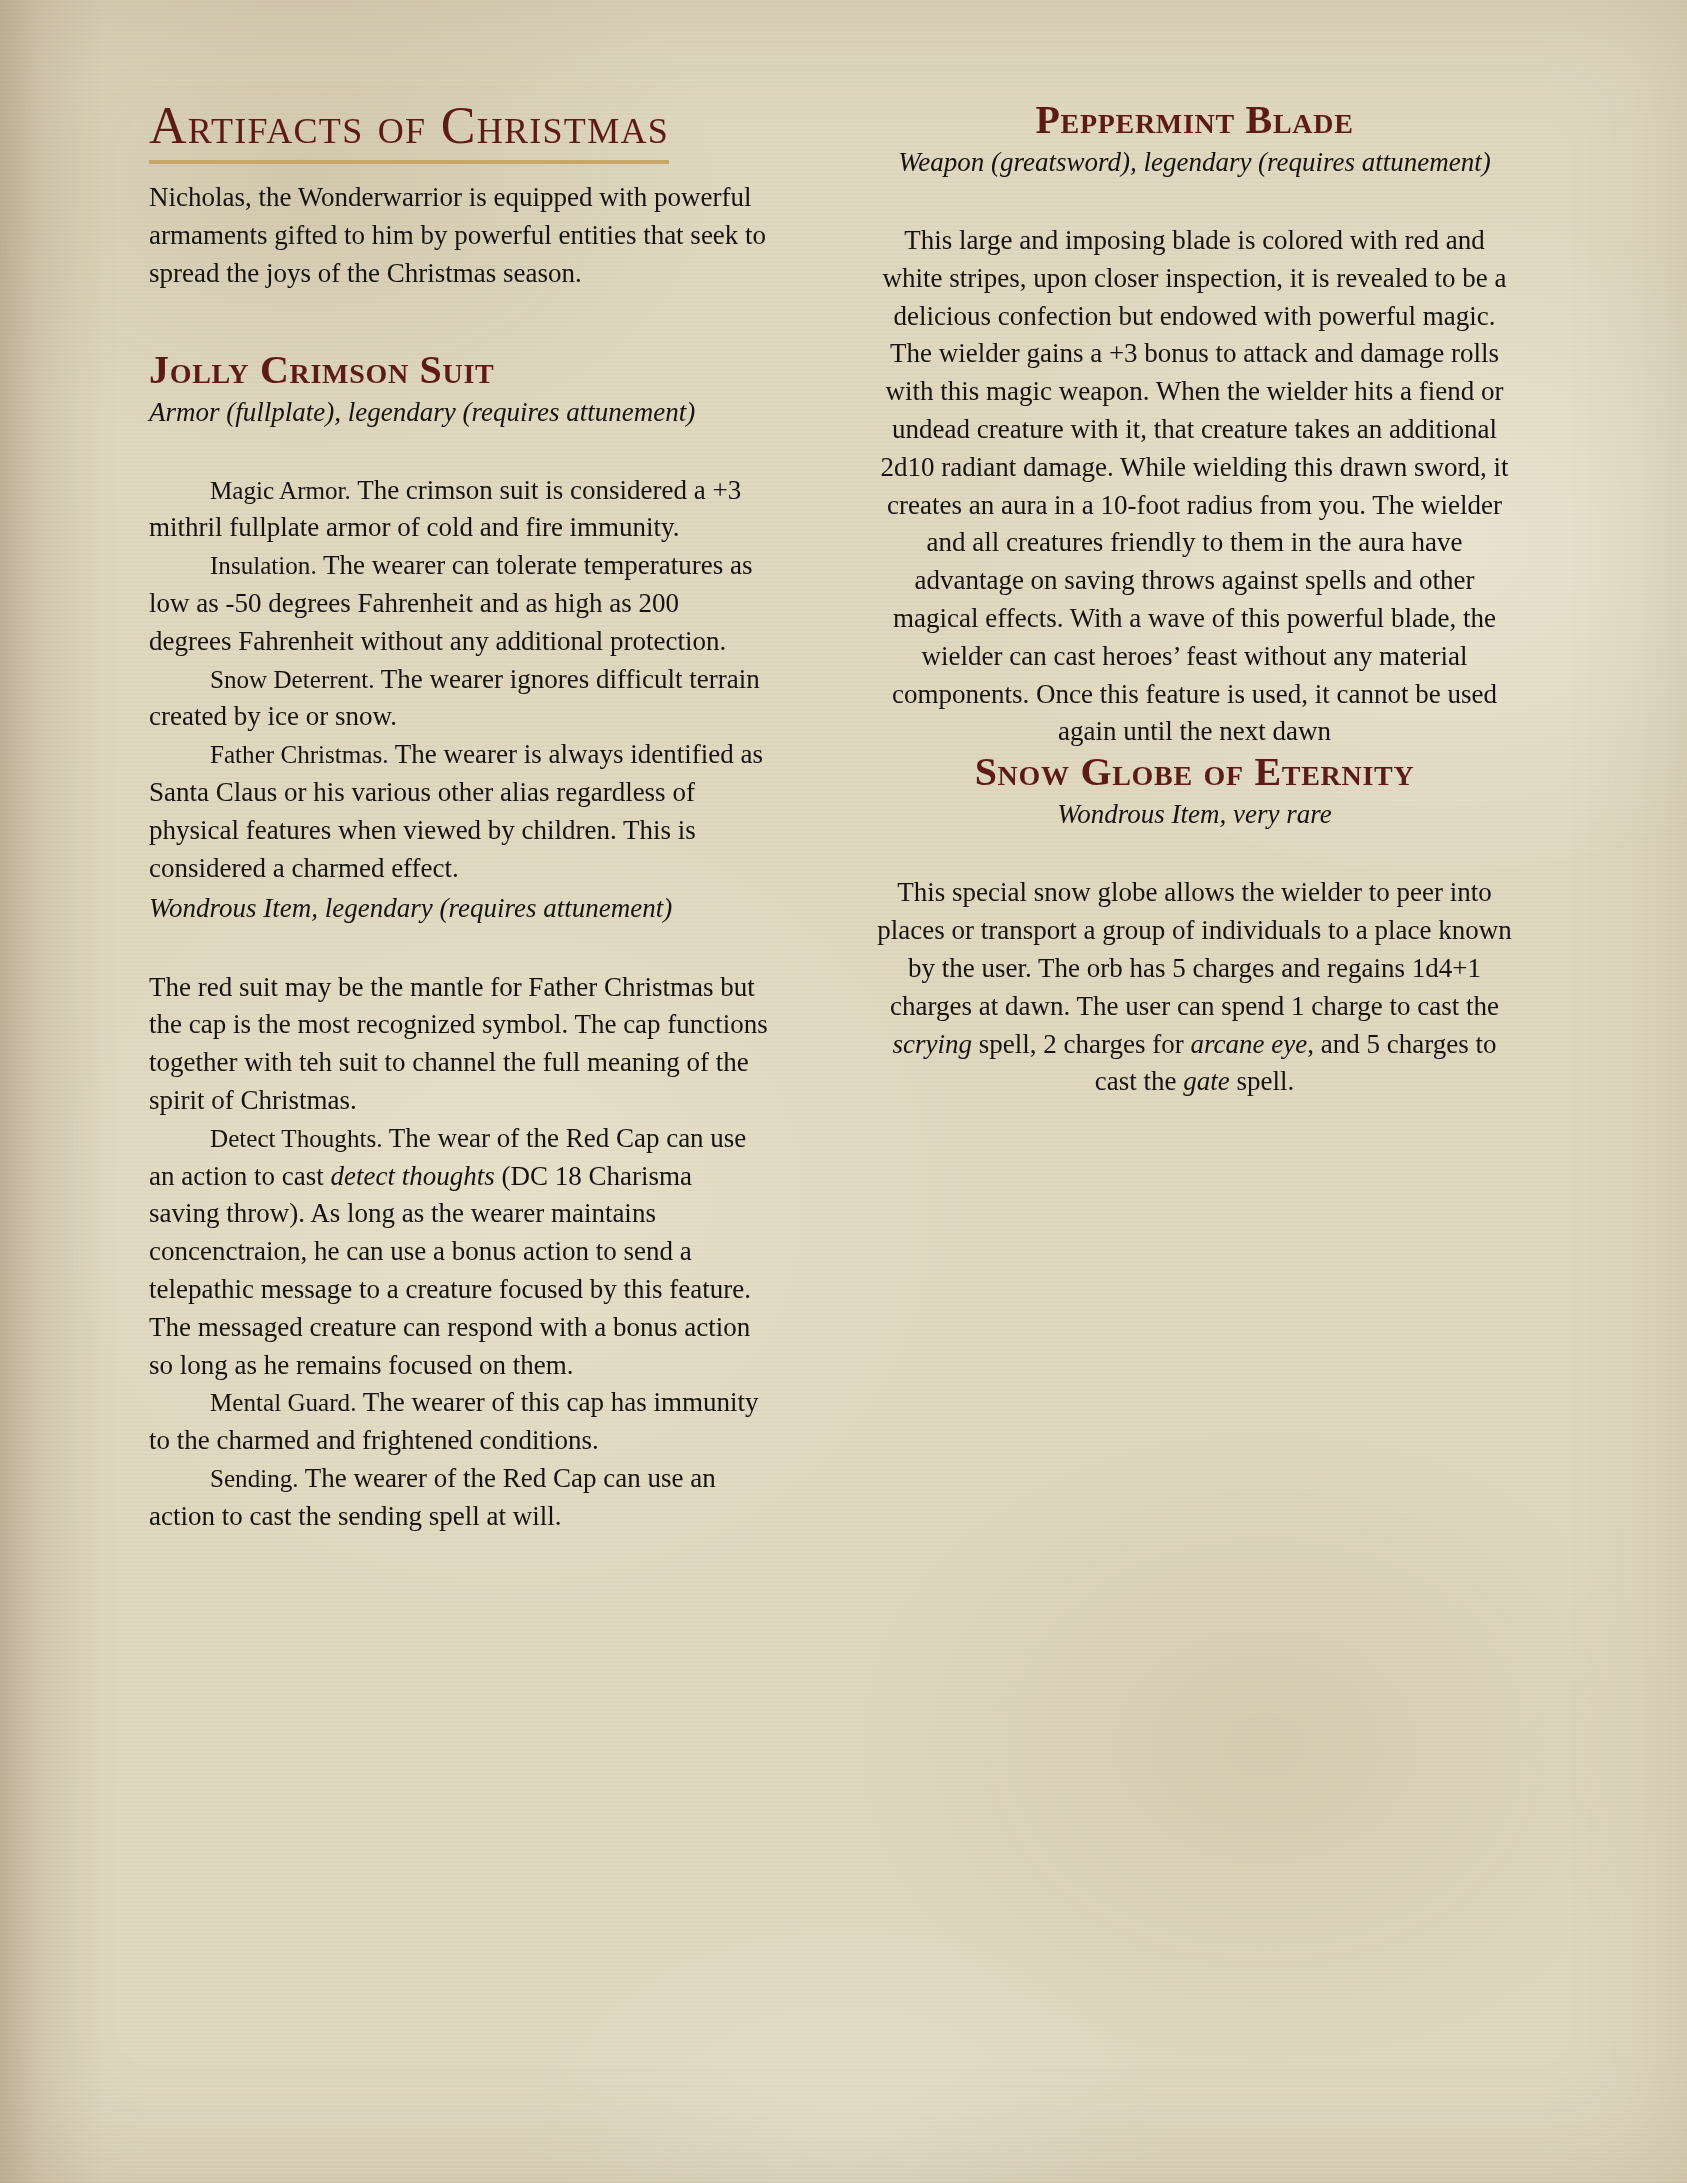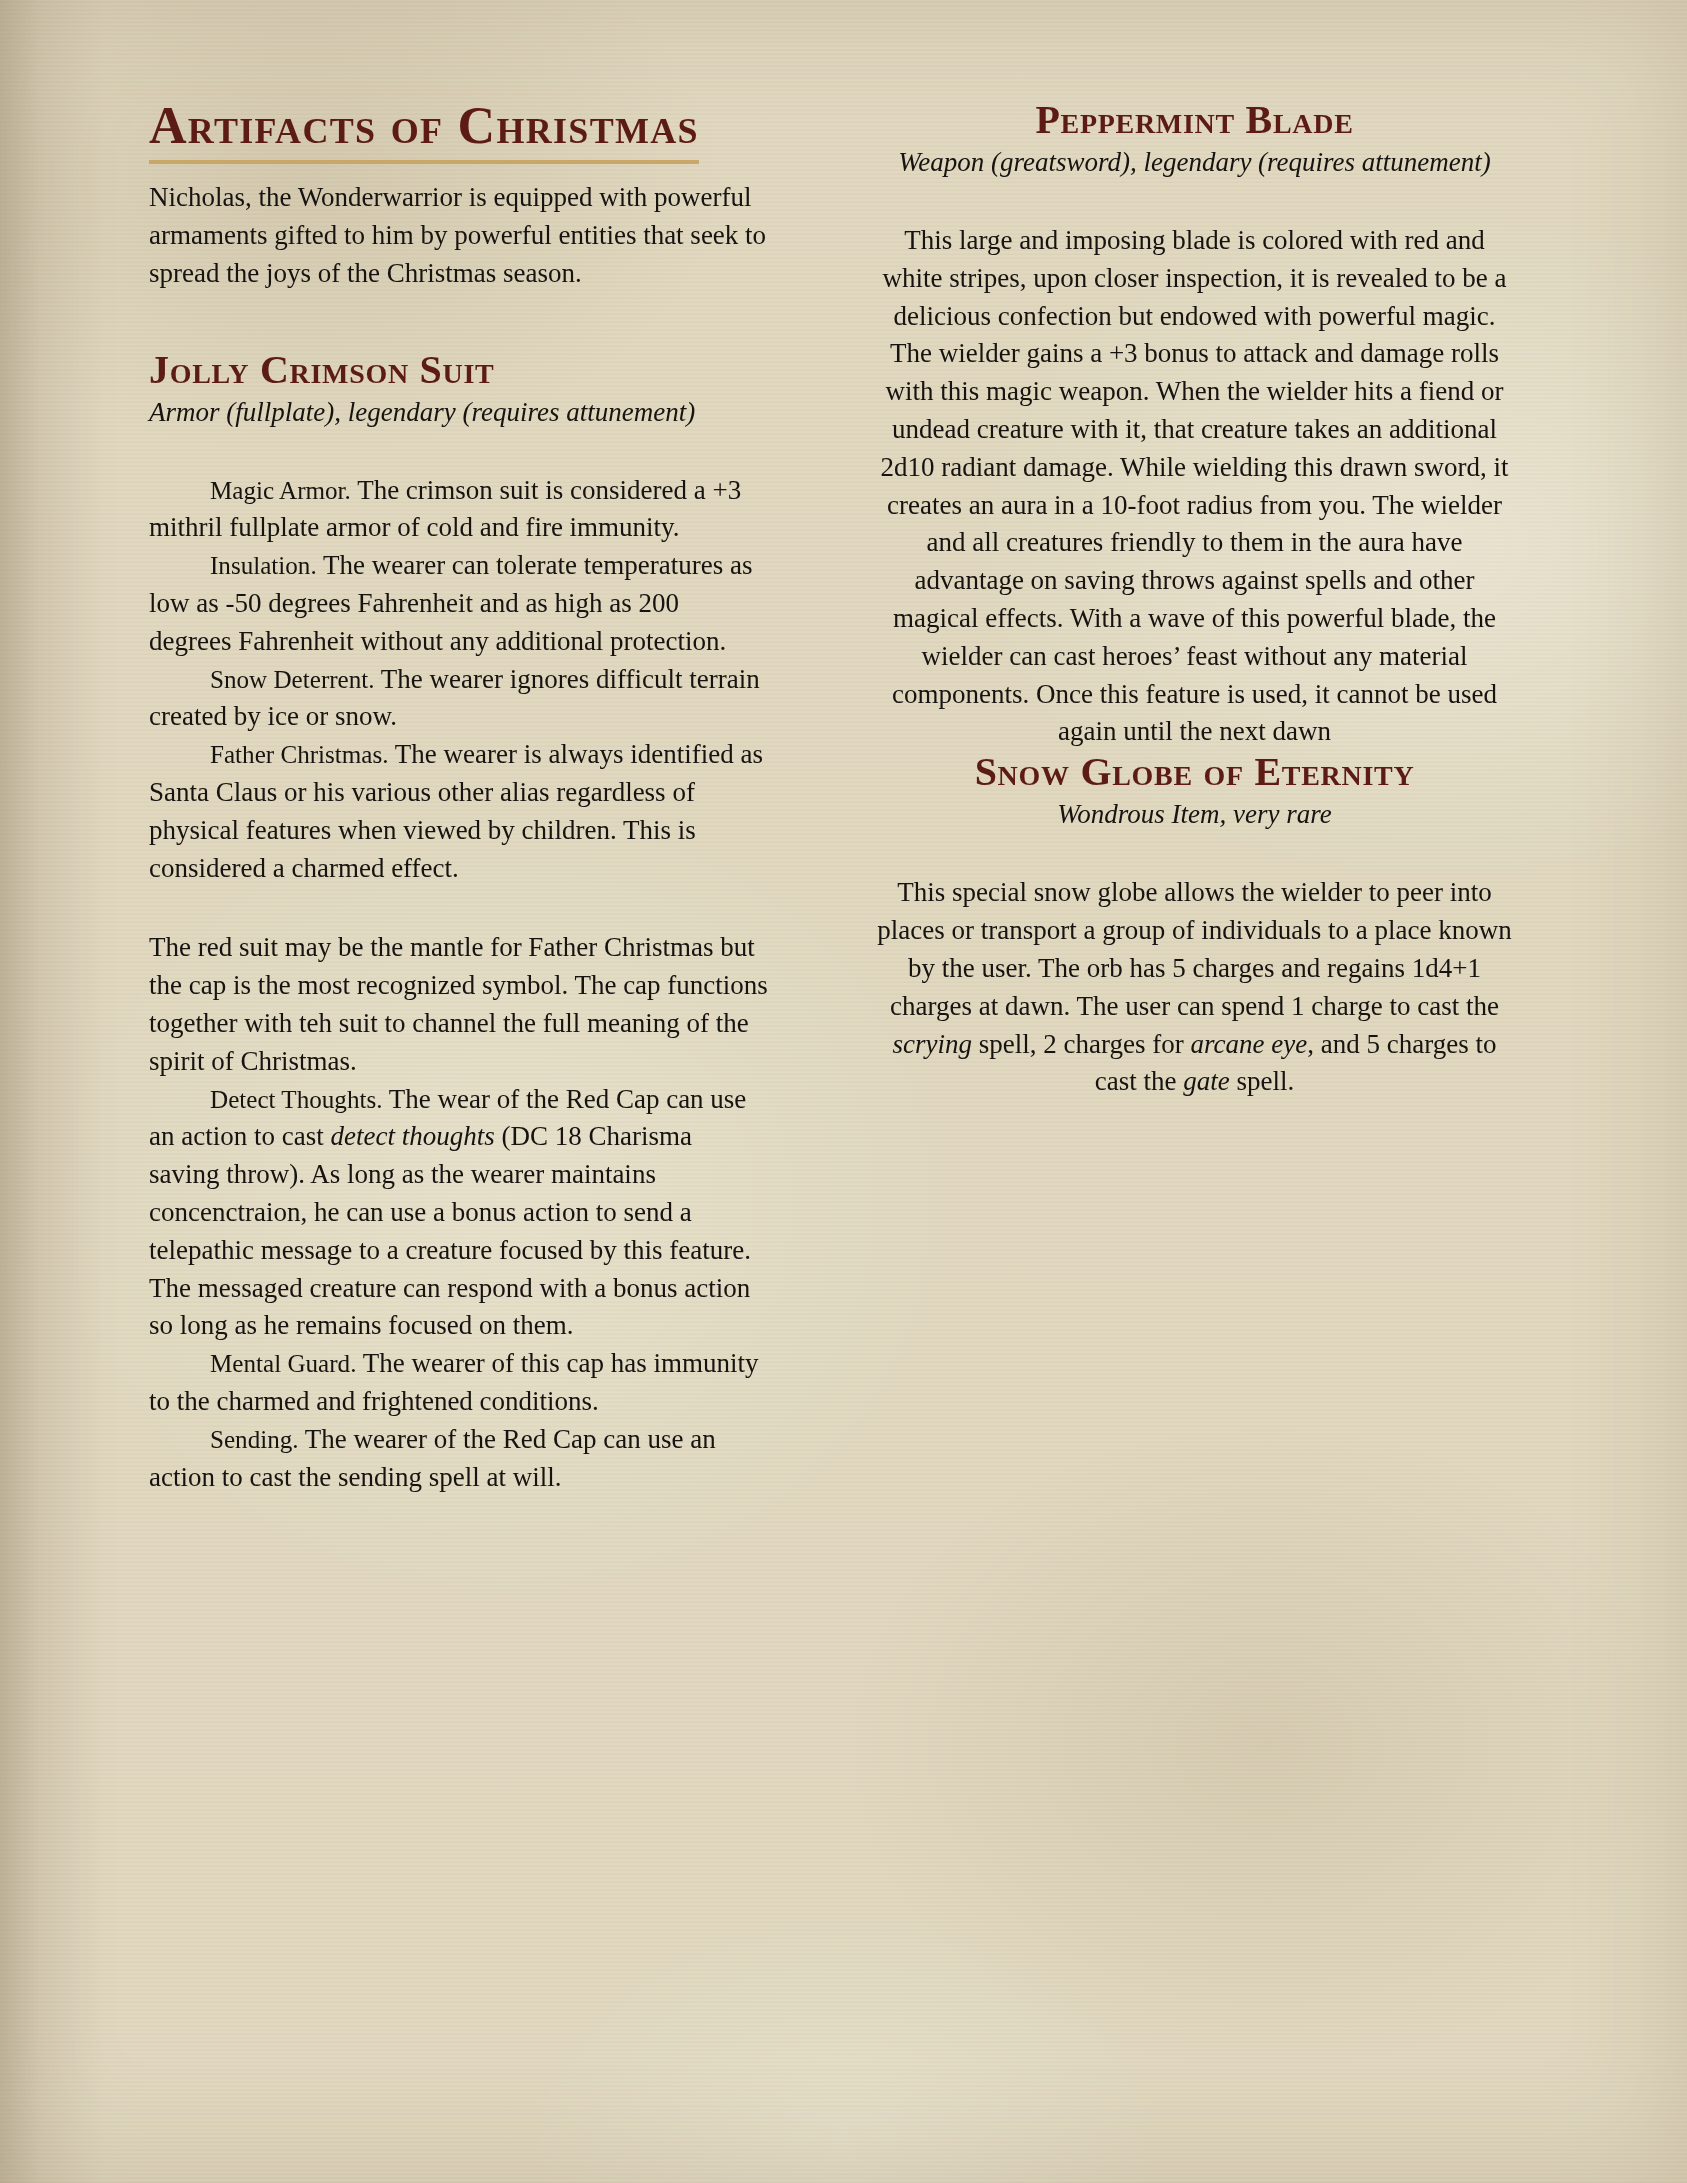--- a/index.html
+++ b/index.html
@@ -38,21 +38,21 @@
   }
   .col{display:block;}
   .col-left{width:619px;}
   .col-right{width:635px;text-align:center;}
 
   h1{
     margin:0;
     display:inline-block;
     font-size:52px;
     line-height:1.05;
-    font-weight:bold;
+    font-weight:normal;
     font-variant:small-caps;
     letter-spacing:1.3px;
     color:var(--maroon);
     border-bottom:4.6px solid var(--gold);
     padding-bottom:6.6px;
   }
   h2{
     margin:56px 0 2.6px 0;
     font-size:40px;
     line-height:1.05;
@@ -96,20 +96,21 @@
         <p class="subtitle">Armor (fullplate), legendary (requires attunement)</p>
         <div class="body-block">
           <p class="bodytext feature"><span class="fname">Magic Armor.</span><span> The crimson suit is considered a +3 mithril fullplate armor of cold and fire immunity.</span></p>
           <p class="bodytext feature"><span class="fname">Insulation.</span><span> The wearer can tolerate temperatures as low as -50 degrees Fahrenheit and as high as 200 degrees Fahrenheit without any additional protection.</span></p>
           <p class="bodytext feature"><span class="fname">Snow Deterrent.</span><span> The wearer ignores difficult terrain created by ice or snow.</span></p>
           <p class="bodytext feature"><span class="fname">Father Christmas.</span><span> The wearer is always identified as Santa Claus or his various other alias regardless of physical features when viewed by children. This is considered a charmed effect.</span></p>
         </div>
       </section>
 
       <section>
+        <p class="subtitle">Wondrous Item, legendary (requires attunement)</p>
         <div class="body-block">
           <p class="bodytext">The red suit may be the mantle for Father Christmas but the cap is the most recognized symbol. The cap functions together with teh suit to channel the full meaning of the spirit of Christmas.</p>
           <p class="bodytext feature"><span class="fname">Detect Thoughts.</span><span> The wear of the Red Cap can use an action to cast </span><i>detect thoughts</i><span> (DC 18 Charisma saving throw). As long as the wearer maintains concenctraion, he can use a bonus action to send a telepathic message to a creature focused by this feature. The messaged creature can respond with a bonus action so long as he remains focused on them.</span></p>
           <p class="bodytext feature"><span class="fname">Mental Guard.</span><span> The wearer of this cap has immunity to the charmed and frightened conditions.</span></p>
           <p class="bodytext feature"><span class="fname">Sending.</span><span> The wearer of the Red Cap can use an action to cast the sending spell at will.</span></p>
         </div>
       </section>
 
     </div>
 

